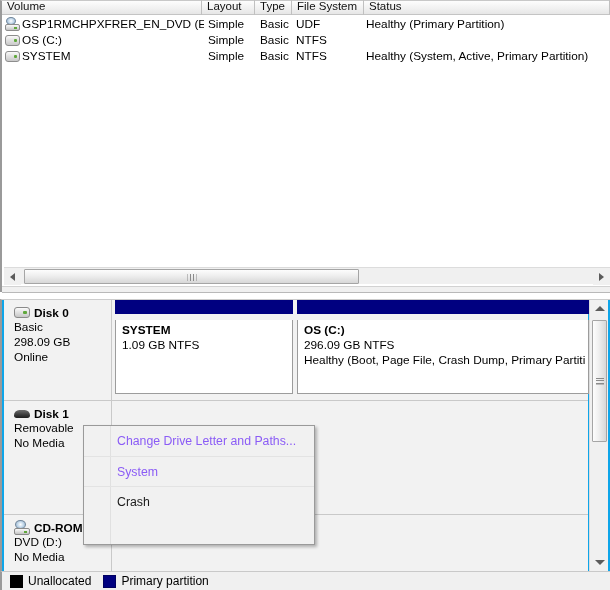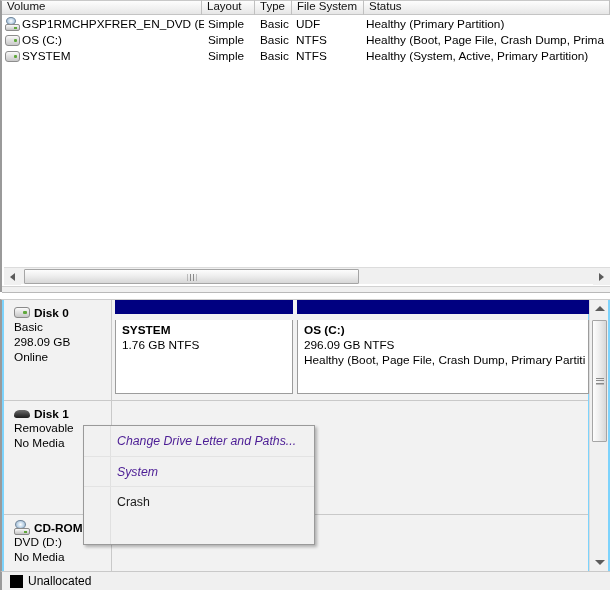--- a/index.html
+++ b/index.html
@@ -95,21 +95,21 @@
     background: repeating-linear-gradient(to right, #8a8a8a 0 1px, transparent 1px 3px);
   }
   .pane-split {
     position: absolute; left: 0; top: 285px; right: 0; height: 7px;
     background: #f0f0f0; border-top: 1px solid #d2d2d2; border-bottom: 1px solid #b9b9b9;
   }
 
   
   .graph-pane {
     position: absolute; left: 0; top: 299px; width: 610px; height: 272px;
-    background: #7dd3fc;
+    background: #0ea5e9;
     border-left: 2px solid #9a9a9a;
     border-top: 1px solid #cdcdcd;
     overflow: hidden;
   }
   .disk-row { position: absolute; left: 2px; right: 22px; background: #f2f2f2; }
   .disk-row + .disk-row { border-top: 1px solid #c9c9c9; }
 
   .disk-info {
     position: absolute; left: 0; top: 0; width: 108px; height: 100%;
     border-right: 1px solid #c9c9c9; padding: 6px 0 0 10px;
@@ -205,21 +205,21 @@
   .ctx-gutter {
     position: absolute; left: 0; top: 0; width: 27px; height: 100%;
     background: #f1f1f1; border-right: 1px solid #e0e0e0;
   }
   .ctx-item {
     position: relative; height: 30px; line-height: 30px;
     padding-left: 33px; font-size: 12.3px; color: #1a1a1a;
     white-space: nowrap;
   }
   .ctx-item + .ctx-item { border-top: 1px solid #e3e3e3; }
-  .ctx-item.disabled { color: #4c1d95; font-style: italic; }
+  .ctx-item.disabled { color: #8b5cf6; }
 </style>
 </head>
 <body>
 
 <div id="root">
 
   <div class="volume-pane">
     <div class="vl-header" id="vl-header">
         <div class="hcell" style="left: 0px; width: 200px;">Volume</div>
         <div class="hcell" style="left: 200px; width: 53px;">Layout</div>
@@ -238,21 +238,20 @@
           <div class="vcell c-typ">Basic</div>
           <div class="vcell c-fs">UDF</div>
           <div class="vcell c-sta">Healthy (Primary Partition)</div>
         </div>
         <div class="vrow">
           <div class="ic ic-hdd"></div>
           <div class="vcell c-vol">OS (C:)</div>
           <div class="vcell c-lay">Simple</div>
           <div class="vcell c-typ">Basic</div>
           <div class="vcell c-fs">NTFS</div>
-          <div class="vcell c-sta">Healthy (Boot, Page File, Crash Dump, Prima</div>
         </div>
         <div class="vrow">
           <div class="ic ic-hdd"></div>
           <div class="vcell c-vol">SYSTEM</div>
           <div class="vcell c-lay">Simple</div>
           <div class="vcell c-typ">Basic</div>
           <div class="vcell c-fs">NTFS</div>
           <div class="vcell c-sta">Healthy (System, Active, Primary Partition)</div>
         </div>
       </div>
@@ -278,21 +277,21 @@
             <div class="disk-title"><span class="dk-icon dk-hdd"></span><span>Disk 0</span></div>
             <div class="disk-sub">Basic</div>
             <div class="disk-sub">298.09 GB</div>
             <div class="disk-sub">Online</div>
           </div>
           <div class="parts">
             <div class="part-bar-wrap" style="left: 2px; width: 178px; background: rgb(0, 0, 128);"></div>
             <div class="part" style="left: 2px; width: 178px; top: 20px;">
               <div class="part-body">
                 <div class="part-name">SYSTEM</div>
-                <div class="part-line">1.76 GB NTFS</div>
+                <div class="part-line">1.09 GB NTFS</div>
               </div>
             </div>
             <div class="part-bar-wrap" style="left: 184px; width: 292px; background: rgb(0, 0, 128);"></div>
             <div class="part" style="left: 184px; width: 292px; top: 20px;">
               <div class="part-body">
                 <div class="part-name">OS  (C:)</div>
                 <div class="part-line">296.09 GB NTFS</div>
                 <div class="part-line">Healthy (Boot, Page File, Crash Dump, Primary Partiti</div>
               </div>
             </div>
@@ -330,20 +329,24 @@
           <i></i>
         </div>
     </div>
   </div>
 
   <div class="legend" id="legend">
       <div class="lg-item">
         <span class="lg-sw" style="background: rgb(0, 0, 0);"></span>
         <span class="lg-label">Unallocated</span>
       </div>
+      <div class="lg-item">
+        <span class="lg-sw" style="background: rgb(0, 0, 128);"></span>
+        <span class="lg-label">Primary partition</span>
+      </div>
     </div>
 
   <div class="ctx-menu">
     <div class="ctx-gutter"></div>
     <div id="ctx-items">
         <div class="ctx-item disabled">Change Drive Letter and Paths...</div>
         <div class="ctx-item disabled">System</div>
         <div class="ctx-item">Crash</div>
       </div>
   </div>

